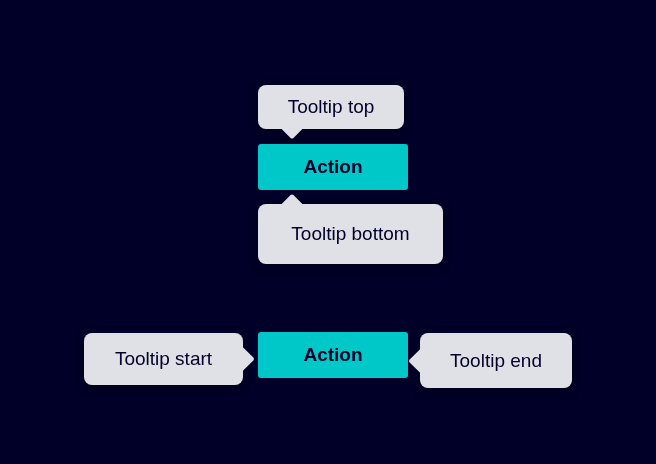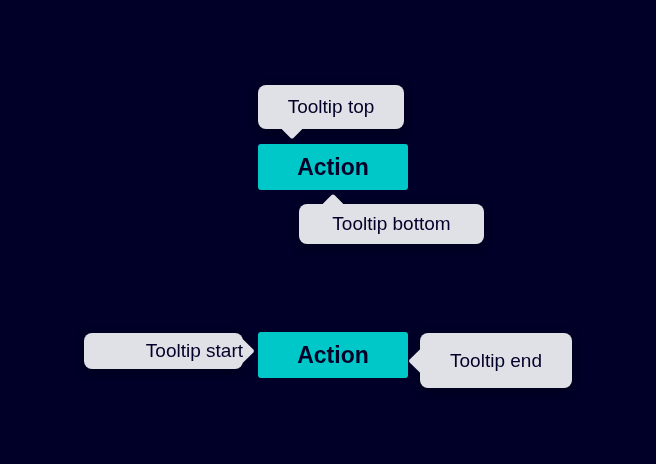--- a/index.html
+++ b/index.html
@@ -46,30 +46,30 @@
   .action-button {
     position: absolute;
     display: flex;
     align-items: center;
     justify-content: center;
     background: var(--action-bg);
     color: var(--text);
     border: none;
     border-radius: 3px;
     font-family: "Liberation Sans", sans-serif;
-    font-size: 23px;
+    font-size: 19px;
     font-weight: 700;
     cursor: pointer;
   }
   
   .tooltip-top     { left: 258px; top: 85px;  width: 146px; height: 44px; }
   .action-top      { left: 258px; top: 144px; width: 150px; height: 46px; }
-  .tooltip-bottom  { left: 258px; top: 204px; width: 185px; height: 40px; margin-left: 41px; }
+  .tooltip-bottom  { left: 258px; top: 204px; width: 185px; height: 60px; }
   
-  .tooltip-start   { left: 84px;  top: 333px; width: 159px; height: 36px; justify-content: flex-end; }
+  .tooltip-start   { left: 84px;  top: 333px; width: 159px; height: 52px; }
   .action-bottom   { left: 258px; top: 332px; width: 150px; height: 46px; }
   .tooltip-end     { left: 420px; top: 333px; width: 152px; height: 55px; }
 </style>
 </head>
 <body>
 
 <div class="canvas">
 
   <div class="tooltip tooltip-top">
     <span class="label">Tooltip top</span>

